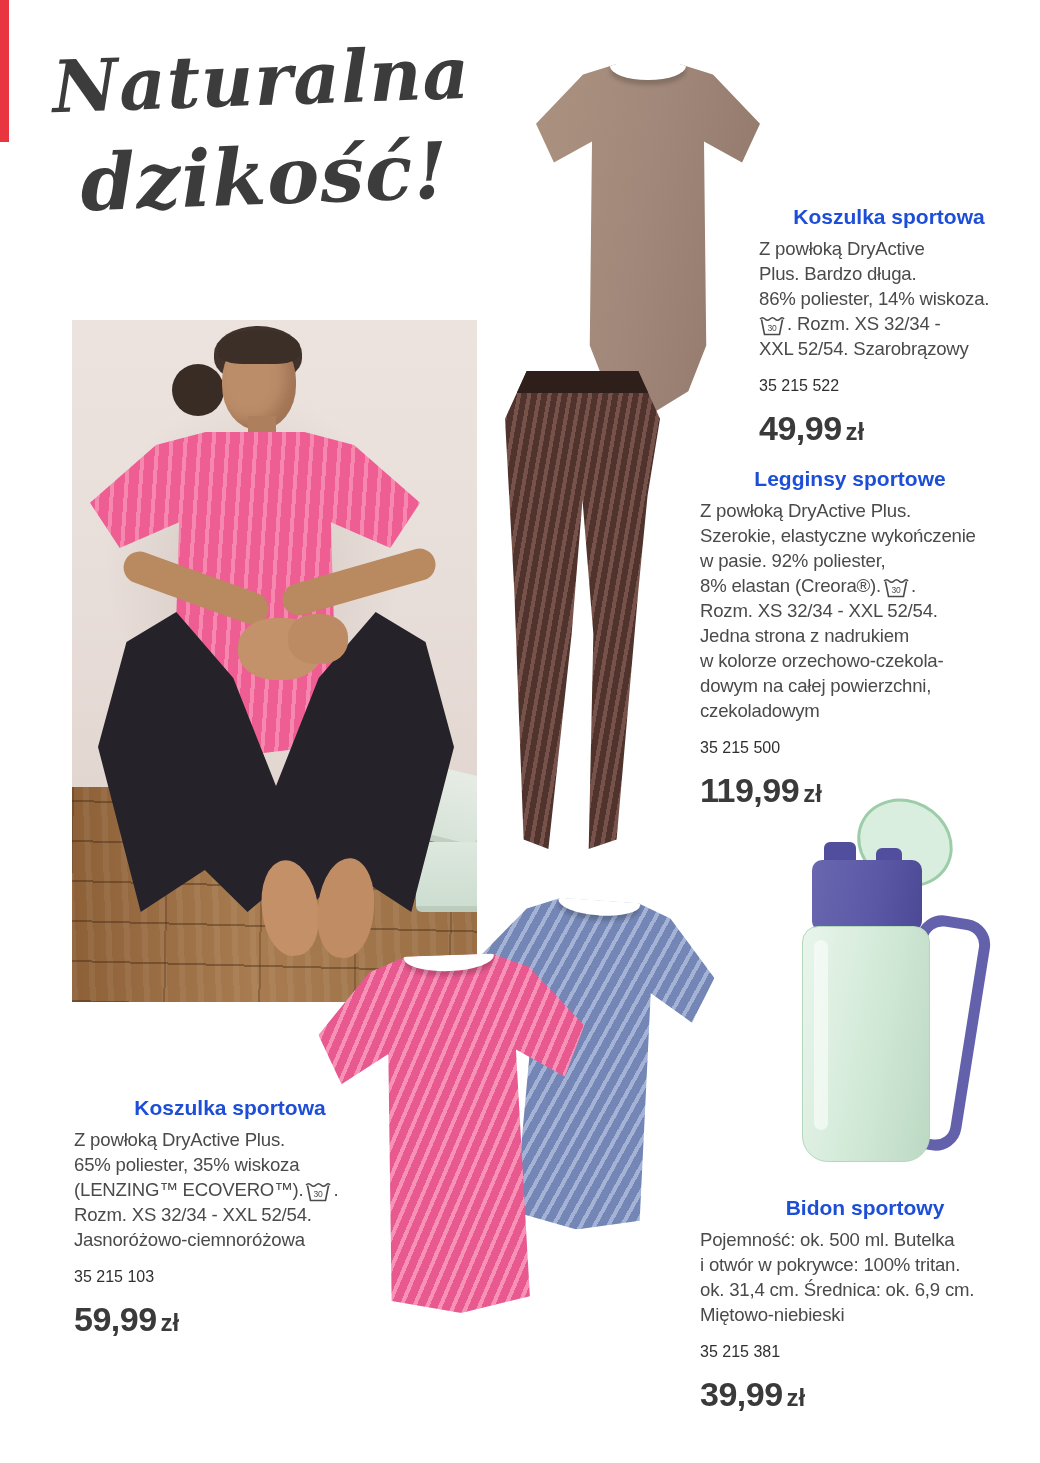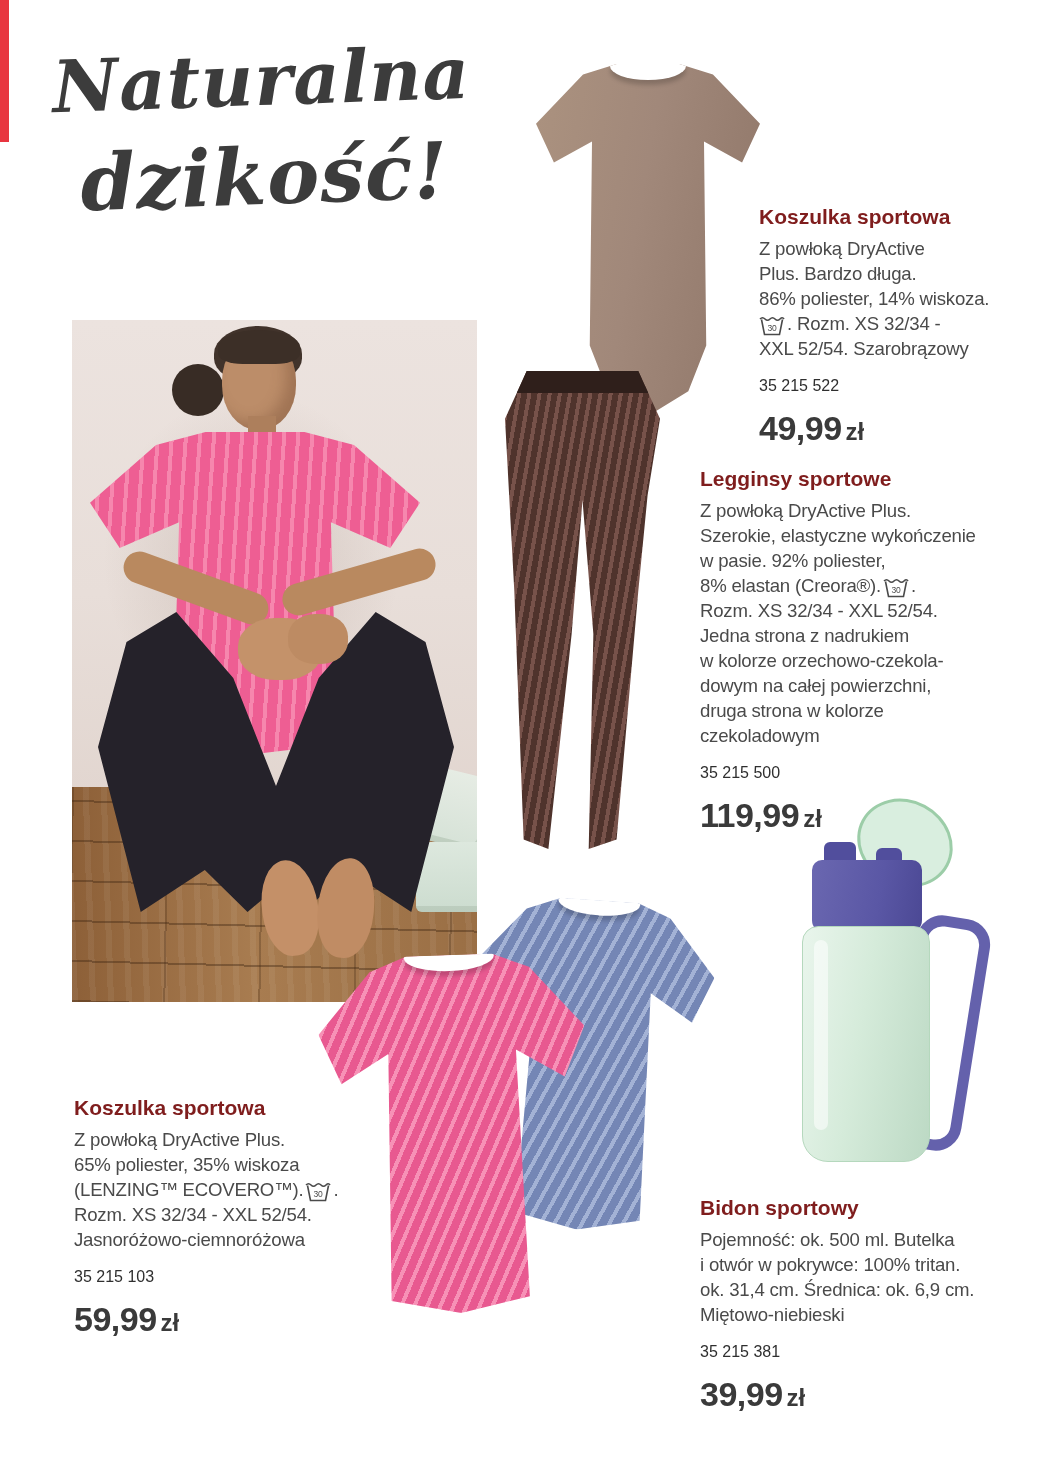--- a/index.html
+++ b/index.html
@@ -97,21 +97,21 @@
   .bottle .cap{position:absolute;left:14px;top:60px;width:110px;height:74px;border-radius:10px 10px 14px 14px;
     background:linear-gradient(100deg,#6a67b0,#5a57a5 60%,#4b4894);}
   .bottle .strap{position:absolute;left:104px;top:116px;width:52px;height:212px;border:11px solid #6461ac;
     border-radius:26px;transform:rotate(9deg);}
   .bottle .body{position:absolute;left:4px;top:126px;width:126px;height:234px;
     border-radius:16px 16px 26px 26px;border:1px solid #b5d8bd;
     background:linear-gradient(100deg,#e9f5ec 0%,#d5ebda 45%,#bcd9c4 100%);}
   .bottle .shine{position:absolute;left:16px;top:140px;width:14px;height:190px;border-radius:8px;background:rgba(255,255,255,.55);}
   
   .pblock{position:absolute;z-index:4;}
-  .pblock h3{margin:0 0 7px 0;font-size:21px;line-height:25px;font-weight:bold;color:#7f1d1d;}
+  .pblock h3{margin:0 0 7px 0;font-size:21px;line-height:25px;font-weight:bold;color:#1d4ed8;text-align:center;}
   .pblock .line{font-size:18.6px;line-height:25px;color:#4a4a4a;letter-spacing:-0.2px;}
   .pblock .iconline{display:flex;align-items:flex-end;gap:2px;}
   .pblock .artno{font-size:16px;line-height:27px;font-weight:normal;color:#2f2f2f;margin-top:11px;}
   .pblock .price{margin-top:10px;color:#3a3a3a;}
   .pblock .amount{font-size:34px;font-weight:bold;letter-spacing:-0.5px;}
   .pblock .cur{font-size:24px;font-weight:bold;margin-left:4px;}
   .wash{flex:0 0 auto;display:inline-block;}
   .wash svg{display:block;}
   .b1{left:759px;top:204px;width:260px;}
   .b2{left:700px;top:466px;width:300px;}
@@ -211,21 +211,20 @@
           <path d="M2.5 4.5 L5.5 19.5 L20.5 19.5 L23.5 4.5" fill="none" stroke="#4a4a4a" stroke-width="1.6"></path>
           <text x="13" y="15.5" font-size="8.5" text-anchor="middle" fill="#4a4a4a">30</text>
         </svg>
       </span>
       <span>.</span>
     </div>
     <div class="line">Rozm. XS 32/34 - XXL 52/54.</div>
     <div class="line">Jedna strona z nadrukiem</div>
     <div class="line">w kolorze orzechowo-czekola-</div>
     <div class="line">dowym na całej powierzchni,</div>
-    <div class="line">druga strona w kolorze</div>
     <div class="line">czekoladowym</div>
     <div class="artno">35 215 500</div>
     <div class="price">
       <span class="amount">119,99</span><span class="cur">zł</span>
     </div>
   </section>
 
   <section class="pblock b3">
     <h3>Koszulka sportowa</h3>
     <div class="line">Z powłoką DryActive Plus.</div>

